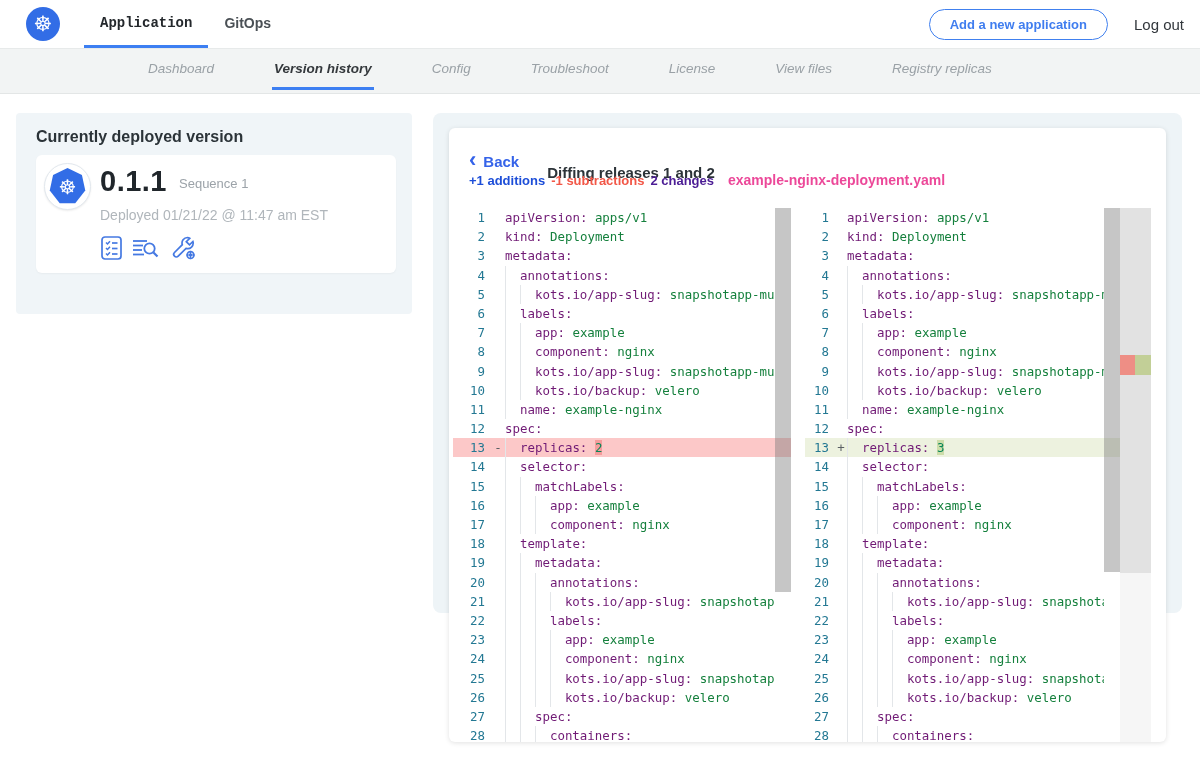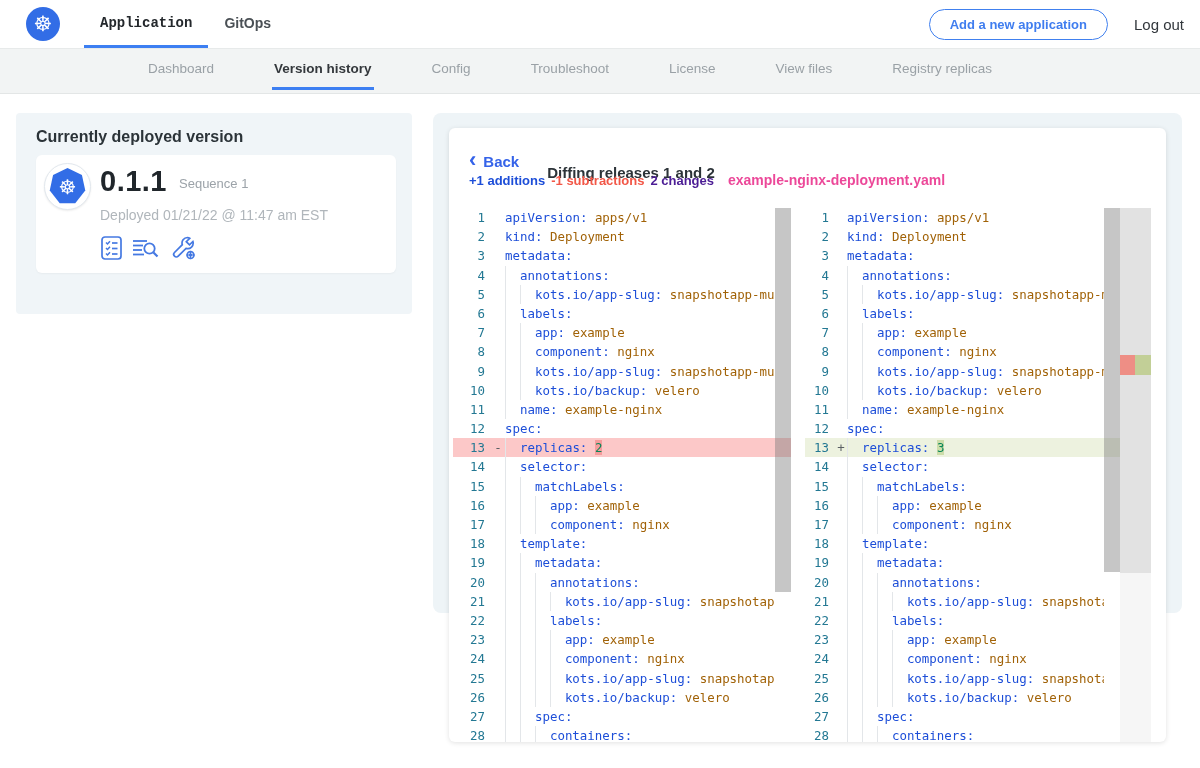--- a/index.html
+++ b/index.html
@@ -15,21 +15,21 @@
   .hnav-item.active { color:#24282c; border-bottom-color:#3d7ff2;font-family:Liberation Mono, monospace; }
   .header-right { position:absolute; right:16px; top:0; height:48px; display:flex; align-items:center; gap:26px; }
   .add-btn { border:1.5px solid #4080ef; color:#3f7def; background:#fff; border-radius:17px; height:31px;
     padding:0 20px; font-size:13px; font-weight:700; font-family:inherit; cursor:pointer; }
   .logout { font-size:15px; color:#32373c; cursor:pointer; }
 
   
   .subnav { height:46px; background:#f2f4f4; border-top:1px solid #e7eaea; border-bottom:1px solid #e3e6e6;
     display:flex; padding-left:146px; gap:56px; }
   .subnav-tab { height:41px; display:flex; align-items:center; padding:0 2px; font-size:13.5px; color:#9aa1a6;
-    border-bottom:3px solid transparent; cursor:pointer; white-space:nowrap; }
+    border-bottom:3px solid transparent; cursor:pointer; white-space:nowrap;font-style:italic; }
   .subnav-tab.active { color:#34383c; font-weight:700; border-bottom-color:#3d7ff2; }
 
   
   .main { position:relative; width:1200px; height:674px; background:#fff; }
 
   
   .dep-card { position:absolute; left:16px; top:19px; width:396px; height:201px; background:#f0f5f8; border-radius:4px; }
   .dep-title { position:absolute; left:20px; top:15px; font-size:16px; font-weight:700; color:#2b3338; }
   .dep-inner { position:absolute; left:20px; top:42px; width:360px; height:118px; background:#fff; border-radius:6px;
     box-shadow:0 1px 2px rgba(0,0,0,0.04); }
@@ -70,22 +70,22 @@
   .row-ins { background:#edf2df; }
   .rclip { display:flex; overflow:hidden; height:19.2px; white-space:pre; }
   .pane-left  .rclip { width:322px; }
   .pane-right .rclip { width:299px; }
   .lnum { flex:0 0 38px; text-align:right; padding-right:6px; color:#237893; }
   .pane-right .lnum { flex-basis:30px; }
   .lmark { flex:0 0 14px; text-align:center; color:#5a5f63; }
   .pane-right .lmark { flex-basis:12px; }
   .ltext { white-space:pre; }
   .g { display:inline-block; width:2ch; height:19.2px; border-left:1px solid #e3e6e9; vertical-align:top; }
-  .yk { color:#1d4ed8;margin-top:17px; }
-  .yv { color:#a16207; }
+  .yk { color:#701a75;margin-top:17px; }
+  .yv { color:#15803d; }
   .yn { color:#098658; }
   .ch-del { background:#f59c9c; }
   .ch-ins { background:#cdddaa; }
 
   
   .sthumb { position:absolute; width:16px; background:rgba(118,118,118,0.42); z-index:3; }
   .thumb-left  { left:322px; top:0; height:384px; }
   .thumb-right { left:299px; top:0; height:364px; }
   .ruler { position:absolute; left:315px; top:0; width:31px; height:534px; z-index:2; }
   .ruler-top { position:absolute; left:0; top:0; width:31px; height:365px; background:#e2e2e2; }

